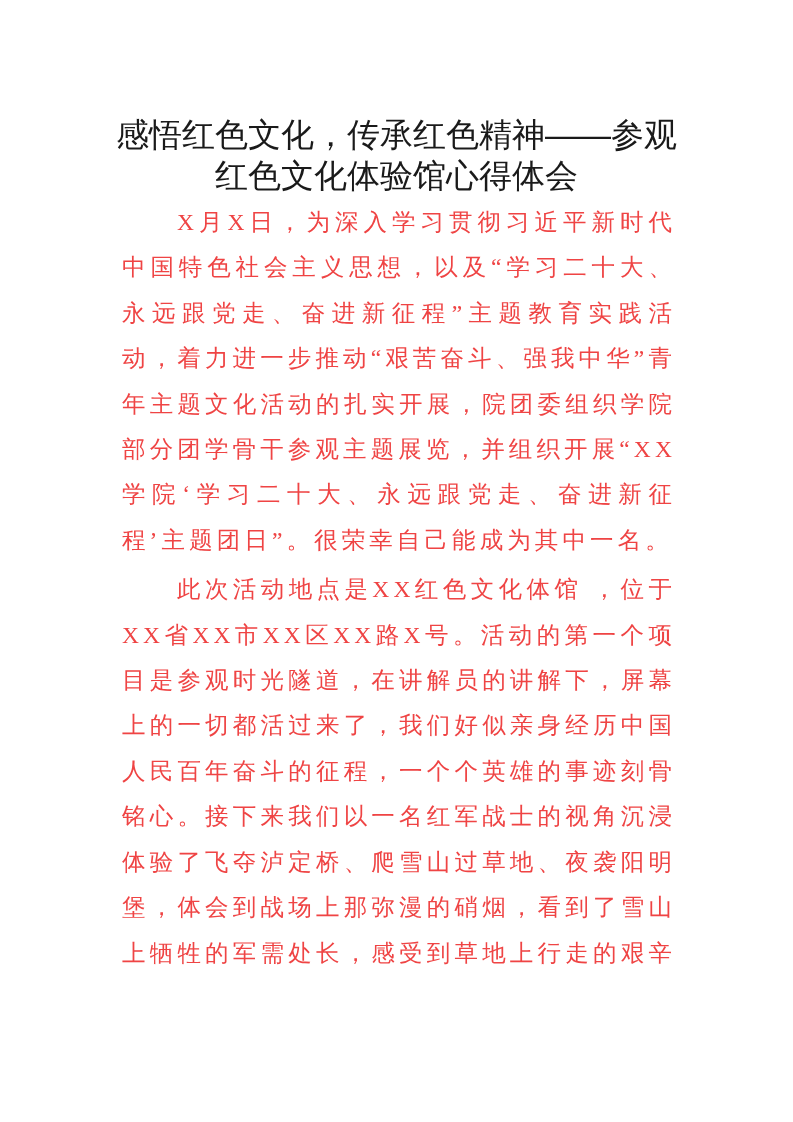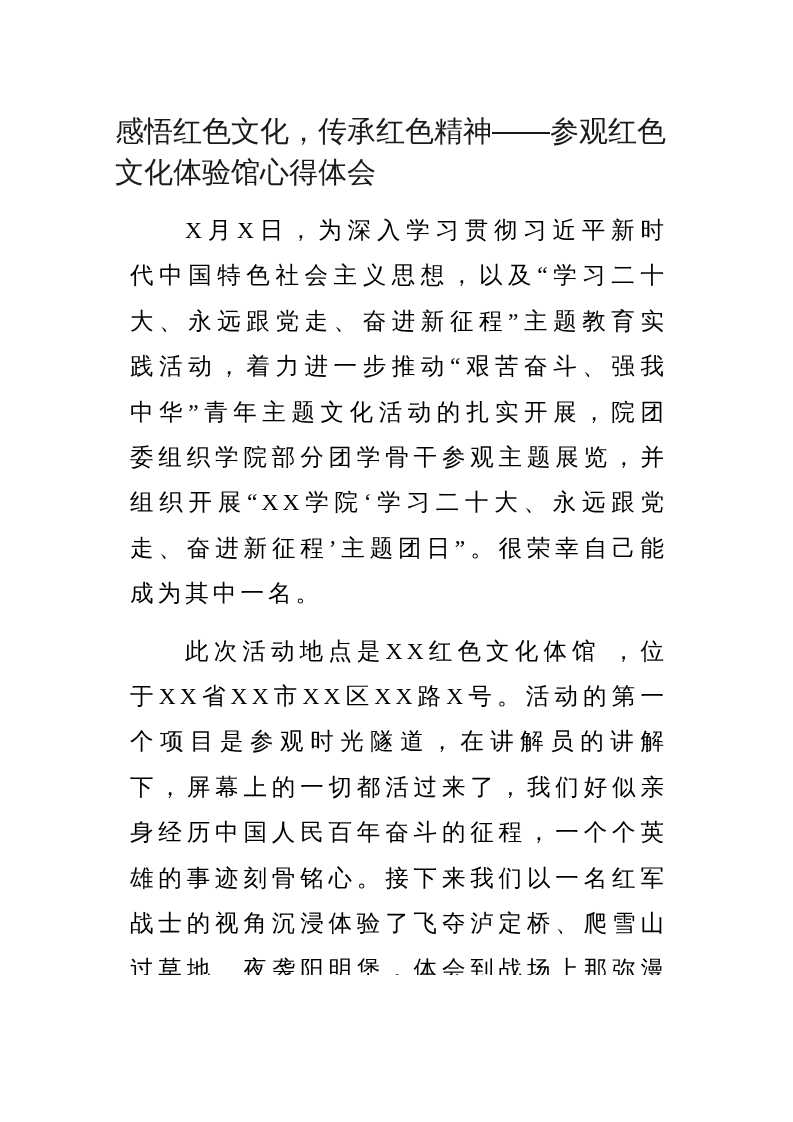--- a/index.html
+++ b/index.html
@@ -16,45 +16,45 @@
     overflow: hidden;
     font-family: "Liberation Serif", "DejaVu Serif", serif;
   }
 
   
   .doc-title {
     position: absolute;
     left: 115px;
     top: 92px;
     width: 563px;
-    text-align: left;
+    text-align: center;
     font-family: "Liberation Sans", "DejaVu Sans", sans-serif;
-    font-size: 29px;
+    font-size: 33px;
     line-height: 41px;
     color: #1a1a1a;
     font-weight: 400;
     letter-spacing: 0px;
     white-space: pre-wrap;
     word-break: break-all;
   }
 
   
   .body-block {
     position: absolute;
     left: 118px;
     top: 196px;
     width: 562px;
   }
 
   .para {
-    margin: 12px;
+    margin: 4px;
     font-family: "Liberation Serif", "DejaVu Serif", serif;
     font-size: 23.5px;
     line-height: 45.4px;
-    color: #000000;
+    color: #ef4444;
     letter-spacing: 4.1px;
     text-align: justify;
     text-justify: inter-character;
     word-break: break-all;
     text-indent: 55px;
     white-space: pre-wrap;
   }
 
   
   .para:last-child { }

